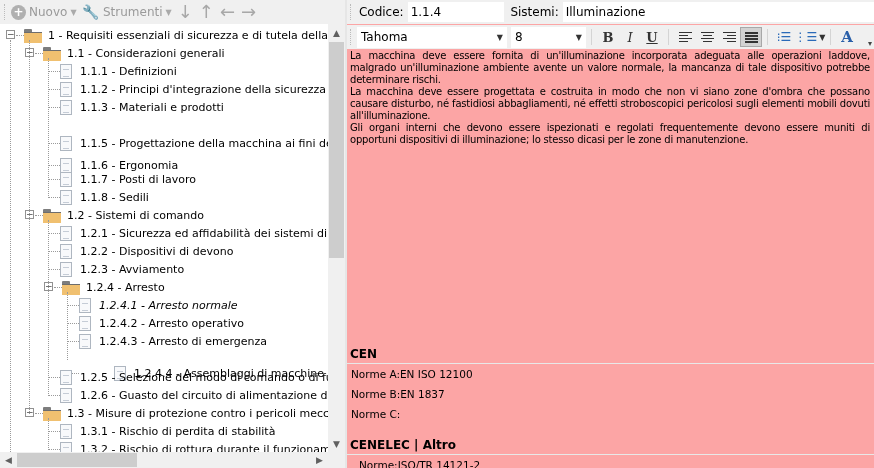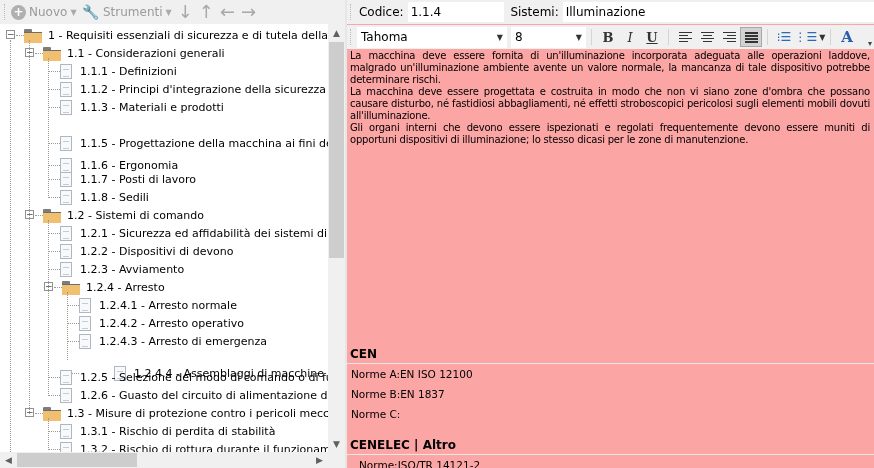--- a/index.html
+++ b/index.html
@@ -138,21 +138,21 @@
         <div class="hline" style="left: 48px; top: 9px; width: 12px;"></div>
         <span class="doc" style="margin-left: 60px;"></span>
         <span class="lbl">1.2.3 - Avviamento</span>
       </div>
       <div class="node" style="top: 254px; left: 0px;">
         <div class="expander" style="left: 44px; top: 4px;">−</div>
         <div class="hline" style="left: 54px; top: 9px; width: 8px;"></div>
         <span class="folder" style="margin-left: 62px;"></span>
         <span class="lbl">1.2.4 - Arresto</span>
       </div>
-      <div class="node" style="top: 272px;">
+      <div class="node" style="top: 272px; font-style: italic;">
         <div class="hline" style="left: 67px; top: 9px; width: 12px;"></div>
         <span class="doc" style="margin-left: 79px;"></span>
         <span class="lbl">1.2.4.1 - Arresto normale</span>
       </div>
       <div class="node" style="top: 290px;">
         <div class="hline" style="left: 67px; top: 9px; width: 12px;"></div>
         <span class="doc" style="margin-left: 79px;"></span>
         <span class="lbl">1.2.4.2 - Arresto operativo</span>
       </div>
       <div class="node" style="top: 308px;">

